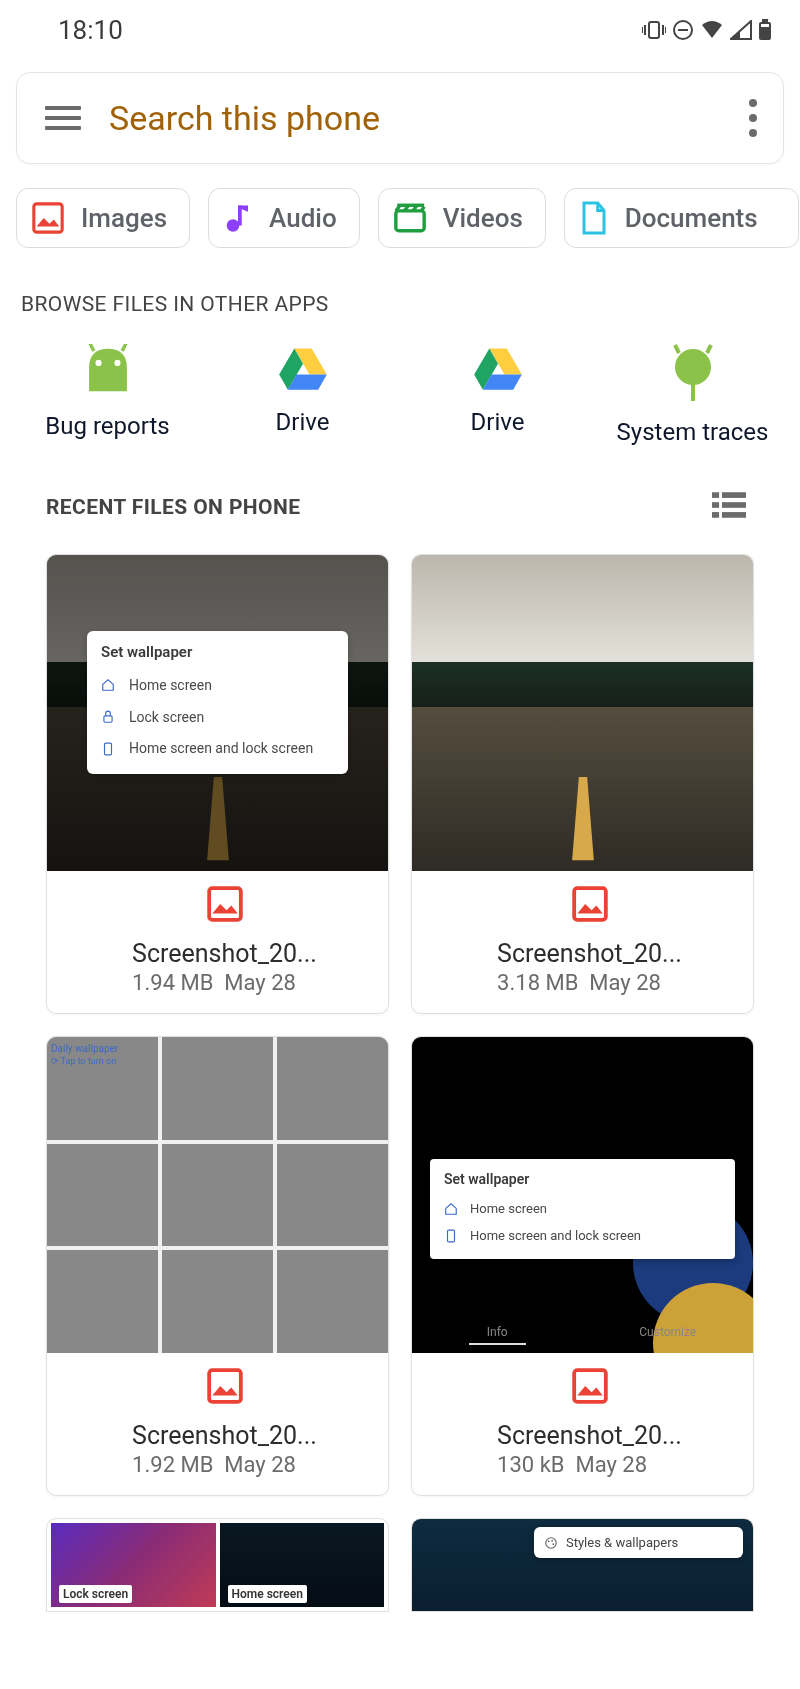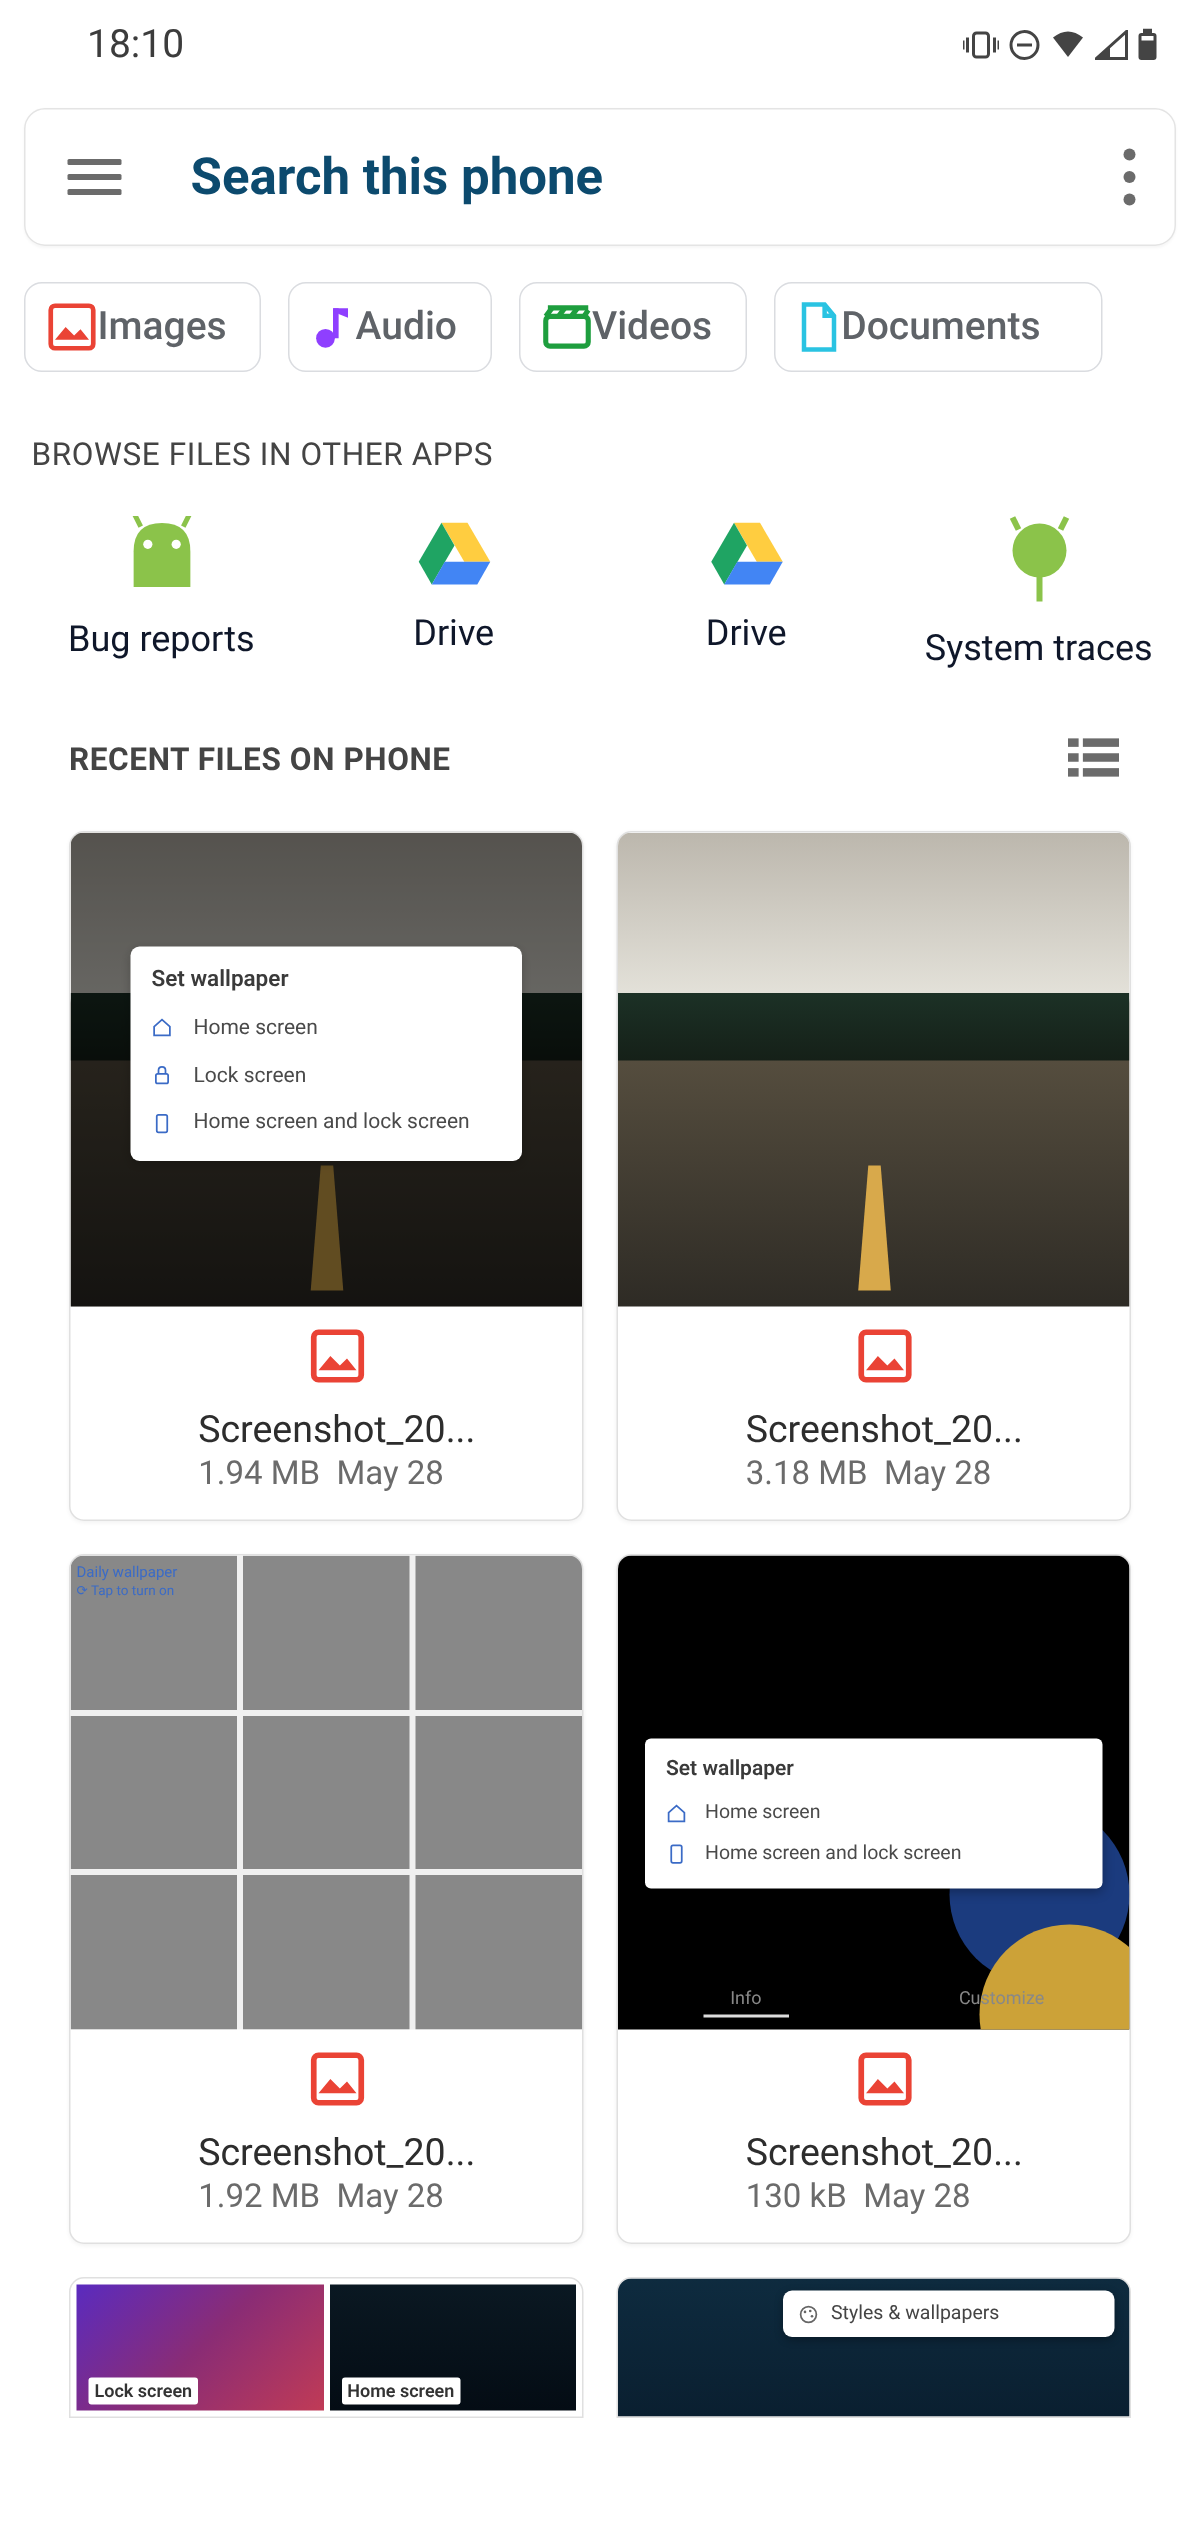--- a/index.html
+++ b/index.html
@@ -27,37 +27,38 @@
     border: 1px solid #e4e4e4;
     border-radius: 14px;
     height: 92px;
     display: flex;
     align-items: center;
     padding: 0 20px 0 28px;
     box-shadow: 0 1px 2px rgba(0,0,0,0.04);
   }
   .hamburger { width: 36px; display:flex; flex-direction:column; gap:6px; cursor:pointer; }
   .hamburger span { height:4px; background:#6b6b6b; border-radius:1px; }
-  .search-placeholder { flex:1; margin-left: 46px; font-size: 34px; color:#0c4a6e;font-weight:bold; }
+  .search-placeholder { flex:1; margin-left: 28px; font-size: 34px; color:#a16207; }
   .more-vert { width: 8px; display:flex; flex-direction:column; gap:7px; cursor:pointer; margin-right:6px;}
   .more-vert span { width:8px; height:8px; background:#6b6b6b; border-radius:50%; }
 
   .cat-row {
     display:flex;
     gap: 18px;
     padding: 24px 0 0 16px;
     overflow:hidden;
   }
   .cat-chip {
     border:1px solid #dadce0;
     border-radius:12px;
     height:60px;
     display:flex;
     align-items:center;
     padding: 0 22px 0 14px;
+    gap:16px;
     font-size:26px;
     color:#5f6368;
     font-weight:500;
     cursor:pointer;
     flex-shrink:0;
   }
 
   .section-heading {
     font-size: 21px;
     font-weight: 400;
@@ -182,21 +183,21 @@
   }
   .purple-thumb .p1{background:linear-gradient(135deg,#5a2bbf,#8a2c75,#c03b56);position:relative;}
   .purple-thumb .p2{background:linear-gradient(#0a1822,#040c14);position:relative;}
   .purple-thumb .plabel{position:absolute;bottom:4px;left:8px;font-size:12px;background:#fff;color:#333;font-weight:600;padding:2px 4px;border-radius:2px;}
 
   .teal-thumb {
     border:1px solid #e0e0e0;border-radius:10px 10px 0 0;overflow:hidden;
     background:linear-gradient(#0e2b3f,#0a1f30);position:relative;height:100%;
   }
   .teal-thumb .popup{
-    position:absolute;top:8px;right:10px;left:110px;background:#fff;border-radius:6px;
+    position:absolute;top:8px;right:10px;left:122px;background:#fff;border-radius:6px;
     padding:8px 10px;font-size:13px;color:#444;display:flex;align-items:center;gap:8px;
     box-shadow:0 2px 6px rgba(0,0,0,0.3);
   }
 </style>
 </head>
 <body>
 
 <div class="status-bar">
   <span class="status-time">18:10</span>
   <div class="status-icons">

